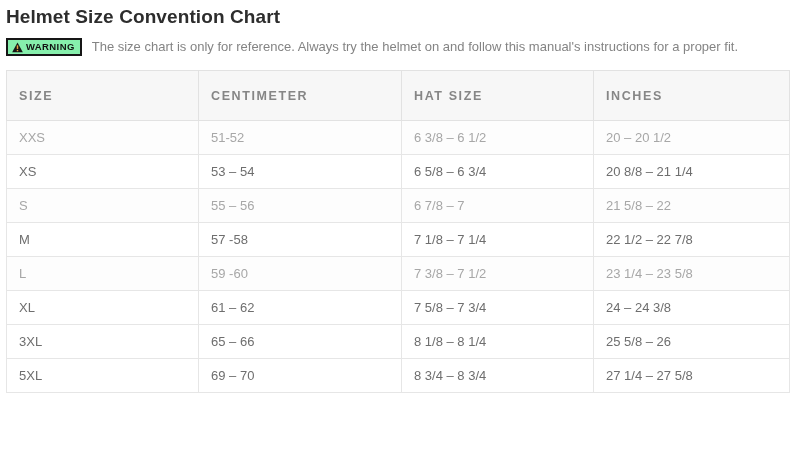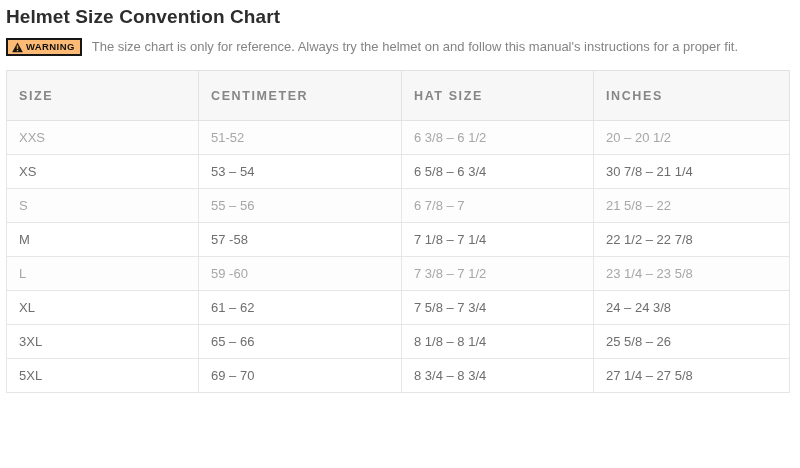--- a/index.html
+++ b/index.html
@@ -23,21 +23,21 @@
     display: flex;
     align-items: center;
     gap: 10px;
     margin: 0 0 14px 1px;
     height: 18px;
   }
   .warning-badge {
     display: inline-flex;
     align-items: center;
     gap: 3px;
-    background: #fdba74;
+    background: #86efac;
     border: 2px solid #161616;
     padding: 1px 5px 1px 4px;
     height: 18px;
     flex: 0 0 auto;
   }
   .warning-badge .tri { display: block; }
   .warning-badge .badge-label {
     font-size: 9.5px;
     font-weight: bold;
     color: #111111;
@@ -126,21 +126,21 @@
       <tr class="row-light">
         <td>XXS</td>
         <td>51-52</td>
         <td>6 3/8 – 6 1/2</td>
         <td>20 – 20 1/2</td>
       </tr>
       <tr class="row-dark">
         <td>XS</td>
         <td>53 – 54</td>
         <td>6 5/8 – 6 3/4</td>
-        <td>30 7/8 – 21 1/4</td>
+        <td>20 8/8 – 21 1/4</td>
       </tr>
       <tr class="row-light">
         <td>S</td>
         <td>55 – 56</td>
         <td>6 7/8 – 7</td>
         <td>21 5/8 – 22</td>
       </tr>
       <tr class="row-dark">
         <td>M</td>
         <td>57 -58</td>

